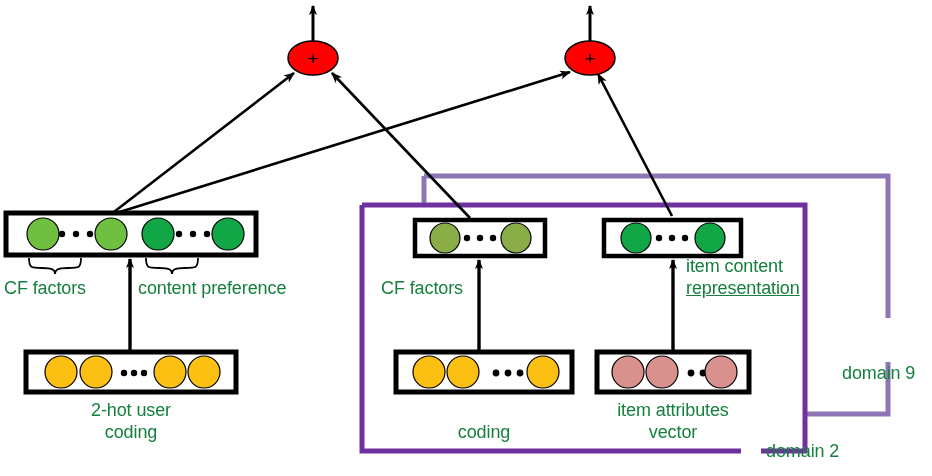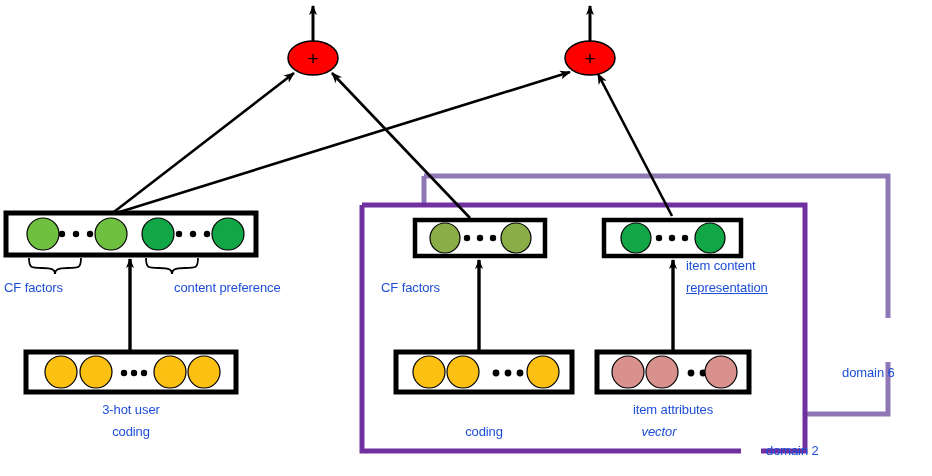--- a/index.html
+++ b/index.html
@@ -18,22 +18,22 @@
   #diagram-svg {
     position: absolute;
     left: 0;
     top: 0;
     width: 932px;
     height: 476px;
   }
   .lbl {
     position: absolute;
     font-family: "Liberation Sans", sans-serif;
-    font-size: 13px;
-    color: #1d4ed8;
+    font-size: 18px;
+    color: #15803d;
     white-space: pre;
     line-height: 22px;
     letter-spacing: -0.1px;
   }
   .lbl.center {
     text-align: center;
   }
   .plus-text {
     font-family: "Liberation Sans", sans-serif;
     font-size: 19px;
@@ -168,32 +168,32 @@
         <circle cx="691" cy="373" r="3.4" fill="#000000"></circle>
         <circle cx="703" cy="373" r="3.4" fill="#000000"></circle>
         <circle cx="715" cy="373" r="3.4" fill="#000000"></circle>
       </g>
       <circle cx="721" cy="372" r="16" fill="#d8918c" stroke="#000000" stroke-width="1.2"></circle>
     </g>
   </svg>
 
   <div class="lbl" style="left:4px; top:277px;">CF factors</div>
 
-  <div class="lbl" style="left:138px; top:277px;margin-left:36px;">content preference</div>
+  <div class="lbl" style="left:138px; top:277px;">content preference</div>
 
   <div class="lbl" style="left:381px; top:277px;">CF factors</div>
 
   <div class="lbl" style="left:686px; top:255px;">item content</div>
   <div class="lbl" style="left:686px; top:277px;text-decoration:underline;">representation</div>
 
-  <div class="lbl center" style="left:46px; top:399px; width:170px;">3-hot user</div>
+  <div class="lbl center" style="left:46px; top:399px; width:170px;">2-hot user</div>
   <div class="lbl center" style="left:46px; top:421px; width:170px;">coding</div>
 
   <div class="lbl center" style="left:396px; top:421px; width:176px;">coding</div>
 
   <div class="lbl center" style="left:593px; top:399px; width:160px;">item attributes</div>
-  <div class="lbl center" style="left:579px; top:421px; width:160px;font-style:italic;">vector</div>
+  <div class="lbl center" style="left:593px; top:421px; width:160px;">vector</div>
 
-  <div class="lbl" style="left:842px; top:362px;">domain 6</div>
+  <div class="lbl" style="left:842px; top:362px;">domain 9</div>
 
   <div class="lbl" style="left:766px; top:440px;">domain 2</div>
 
 </div>
 
 </body></html>

